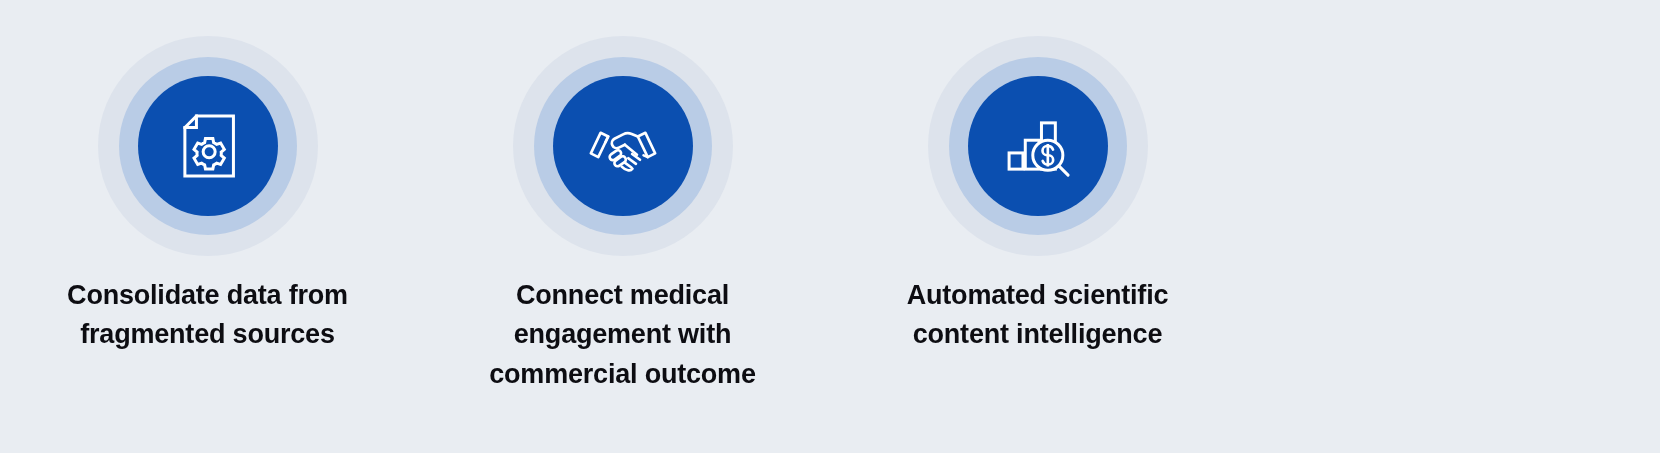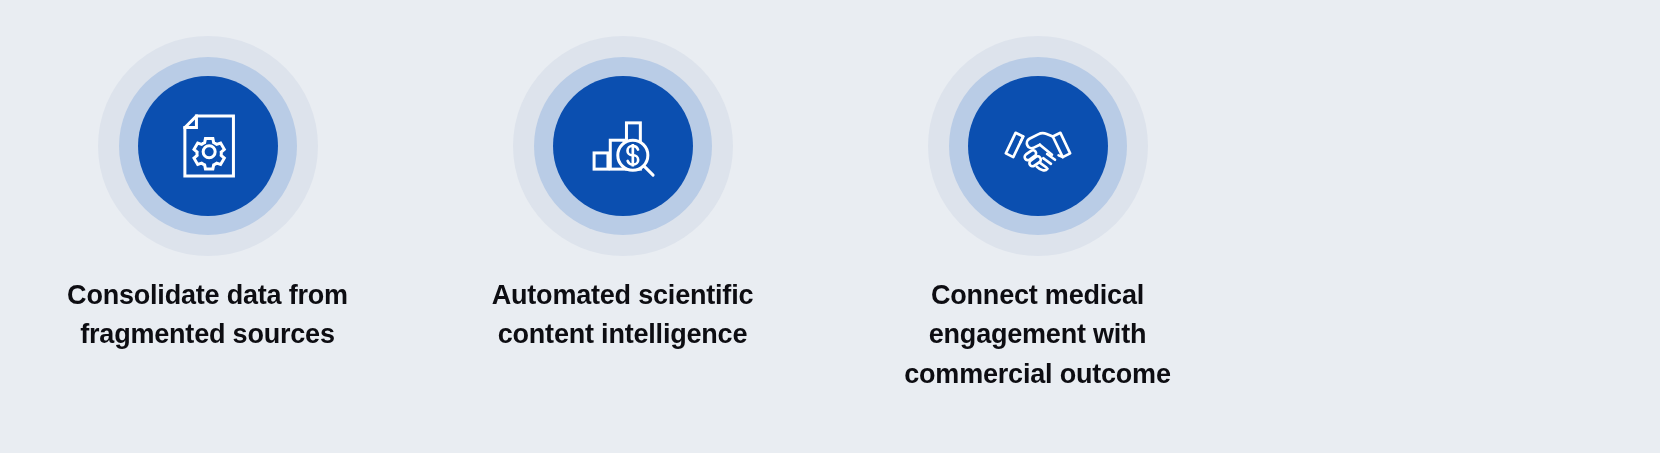--- a/index.html
+++ b/index.html
@@ -138,69 +138,69 @@
     <div class="feature-label">Consolidate data from fragmented sources</div>
   </div>
 
 
   <div class="feature">
     <div class="badge">
       <div class="ring-outer"></div>
       <div class="ring-mid"></div>
       <div class="ring-inner">
         <div class="icon-holder">
+          <svg viewBox="0 0 64 64" fill="none" stroke="#ffffff" stroke-width="2.3" stroke-linecap="round" stroke-linejoin="round">
+
+            <path d="M12.6 20.6 L4.2 38.4 L10.6 41.6 L19.2 23.8 Z"></path>
+
+            <path d="M51.4 20.6 L59.8 38.4 L53.4 41.6 L44.8 23.8 Z"></path>
+
+            <path d="M44.8 23.8 L39.5 21.6 c-2.4 -1 -5.1 -0.9 -7.4 0.3
+                     L24.6 25.7 c-2 1.1 -2.8 3.6 -1.8 5.7 1 2.1 3.5 3 5.6 2
+                     l5.2 -2.5"></path>
+
+            <path d="M33.6 30.9 l10.5 8.6"></path>
+            <path d="M19.2 23.8 l-2.5 5.2"></path>
+
+            <path d="M21.6 39.3 l4.4 -3.1 c1.2 -0.9 2.9 -0.6 3.8 0.6 0.9 1.2 0.6 2.9 -0.6 3.8
+                     l-4.4 3.1 c-1.2 0.9 -2.9 0.6 -3.8 -0.6 -0.9 -1.2 -0.6 -2.9 0.6 -3.8 Z"></path>
+            <path d="M25.7 44.6 l4.4 -3.1 c1.2 -0.9 2.9 -0.6 3.8 0.6 0.9 1.2 0.6 2.9 -0.6 3.8
+                     l-4.4 3.1 c-1.2 0.9 -2.9 0.6 -3.8 -0.6 -0.9 -1.2 -0.6 -2.9 0.6 -3.8 Z"></path>
+
+            <path d="M33.2 46.2 l6.1 4.4"></path>
+            <path d="M36.6 42.6 l6.6 4.8"></path>
+            <path d="M39.9 38.9 l6.8 5"></path>
+
+            <path d="M30.9 49.9 c1.3 1.4 3.3 2.6 5.3 3.1 1.6 0.4 3.1 -0.1 4 -1.3"></path>
+            <path d="M53.4 41.6 l-3.6 -1.5"></path>
+          </svg>
+        </div>
+      </div>
+    </div>
+    <div class="feature-label">Connect medical engagement with commercial outcome</div>
+  </div>
+
+  <div class="feature">
+    <div class="badge">
+      <div class="ring-outer"></div>
+      <div class="ring-mid"></div>
+      <div class="ring-inner">
+        <div class="icon-holder">
           <svg viewBox="0 0 64 64" fill="none" stroke="#ffffff" stroke-width="2.6" stroke-linecap="square" stroke-linejoin="miter">
 
             <rect x="7" y="38" width="12" height="14"></rect>
             <rect x="21" y="27" width="12" height="25"></rect>
             <rect x="35" y="12" width="12" height="40"></rect>
 
             <circle cx="40.5" cy="40" r="13" fill="#0b4fb0"></circle>
             <line x1="50.2" y1="49.4" x2="58" y2="57.2" stroke-linecap="round"></line>
 
             <line x1="40.5" y1="31.4" x2="40.5" y2="48.6" stroke-width="2.3"></line>
             <path d="M45 35.1 a4.6 4.6 0 0 0 -4.5 -3.1 h-0.6 a4 4 0 0 0 0 8 h1.2
                      a4 4 0 0 1 0 8 h-0.6 a4.6 4.6 0 0 1 -4.5 -3.1" stroke-width="2.3" stroke-linecap="round" stroke-linejoin="round"></path>
           </svg>
         </div>
       </div>
     </div>
     <div class="feature-label">Automated scientific content intelligence</div>
   </div>
 
-  <div class="feature">
-    <div class="badge">
-      <div class="ring-outer"></div>
-      <div class="ring-mid"></div>
-      <div class="ring-inner">
-        <div class="icon-holder">
-          <svg viewBox="0 0 64 64" fill="none" stroke="#ffffff" stroke-width="2.3" stroke-linecap="round" stroke-linejoin="round">
-
-            <path d="M12.6 20.6 L4.2 38.4 L10.6 41.6 L19.2 23.8 Z"></path>
-
-            <path d="M51.4 20.6 L59.8 38.4 L53.4 41.6 L44.8 23.8 Z"></path>
-
-            <path d="M44.8 23.8 L39.5 21.6 c-2.4 -1 -5.1 -0.9 -7.4 0.3
-                     L24.6 25.7 c-2 1.1 -2.8 3.6 -1.8 5.7 1 2.1 3.5 3 5.6 2
-                     l5.2 -2.5"></path>
-
-            <path d="M33.6 30.9 l10.5 8.6"></path>
-            <path d="M19.2 23.8 l-2.5 5.2"></path>
-
-            <path d="M21.6 39.3 l4.4 -3.1 c1.2 -0.9 2.9 -0.6 3.8 0.6 0.9 1.2 0.6 2.9 -0.6 3.8
-                     l-4.4 3.1 c-1.2 0.9 -2.9 0.6 -3.8 -0.6 -0.9 -1.2 -0.6 -2.9 0.6 -3.8 Z"></path>
-            <path d="M25.7 44.6 l4.4 -3.1 c1.2 -0.9 2.9 -0.6 3.8 0.6 0.9 1.2 0.6 2.9 -0.6 3.8
-                     l-4.4 3.1 c-1.2 0.9 -2.9 0.6 -3.8 -0.6 -0.9 -1.2 -0.6 -2.9 0.6 -3.8 Z"></path>
-
-            <path d="M33.2 46.2 l6.1 4.4"></path>
-            <path d="M36.6 42.6 l6.6 4.8"></path>
-            <path d="M39.9 38.9 l6.8 5"></path>
-
-            <path d="M30.9 49.9 c1.3 1.4 3.3 2.6 5.3 3.1 1.6 0.4 3.1 -0.1 4 -1.3"></path>
-            <path d="M53.4 41.6 l-3.6 -1.5"></path>
-          </svg>
-        </div>
-      </div>
-    </div>
-    <div class="feature-label">Connect medical engagement with commercial outcome</div>
-  </div>
-
 </div>
 
 </body></html>

